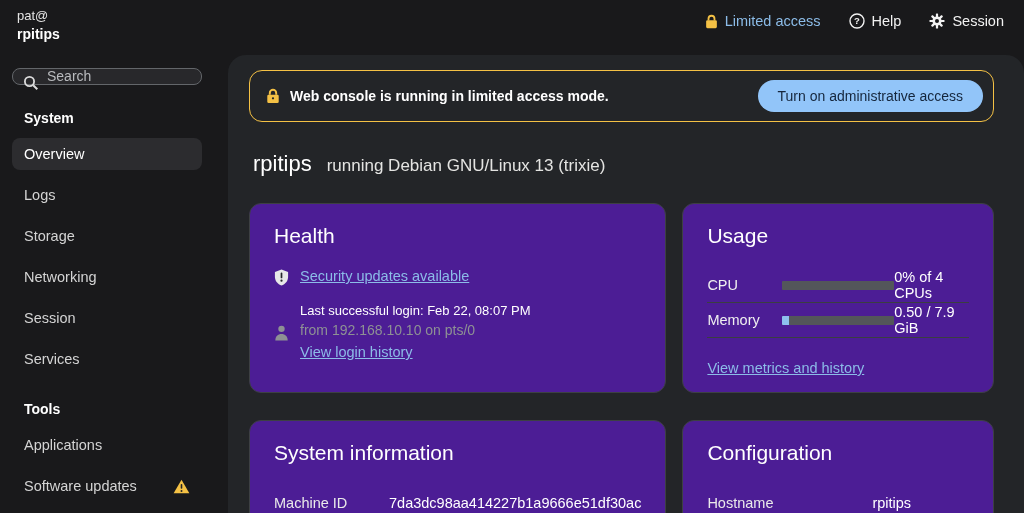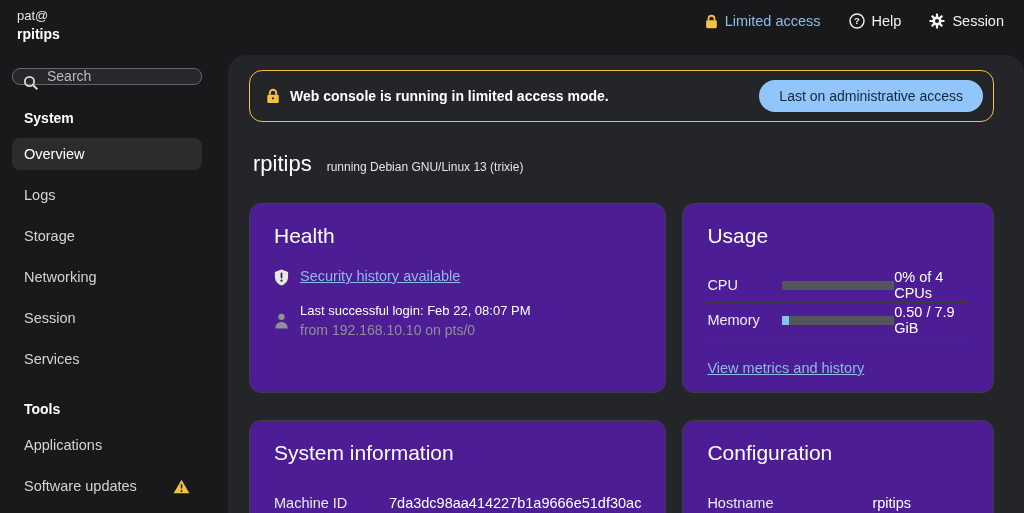--- a/index.html
+++ b/index.html
@@ -35,21 +35,21 @@
 
   .alert { display:flex; align-items:center; border:1.5px solid #f4c145; border-radius:13px;
            padding:8px 10px 8px 16px; height:52px; }
   .alert-msg { font-size:14px; font-weight:bold; color:#fff; margin-left:10px; }
   .alert-action { margin-left:auto; background:#92c5f9; color:#15263c; border:none; cursor:pointer;
            font-size:14px; font-family:"Liberation Sans", sans-serif;
            border-radius:999px; padding:8px 20px; }
 
   .title-row { display:flex; align-items:baseline; gap:15px; margin:29px 0 0 4px; }
   .host-title { font-size:22px; font-weight:400; color:#fff; }
-  .os-title { font-size:12px; color:#e4e4e2; }
+  .os-title { font-size:17px; color:#e4e4e2; }
 
   .cards { display:grid; grid-template-columns:1fr 1fr; gap:27px 16px; margin-top:26px; }
   .card { background:#4c1d95; border:1px solid #3d4043; border-radius:12px; padding:20px 24px; }
   .card.r1 { height:190px; }
   .card.r2 { height:210px; }
   .card-title { font-size:21px; font-weight:400; color:#fff; margin-bottom:20px; }
 
   
   .h-row { display:flex; gap:11px; margin-bottom:17px; }
   .h-row .icon { flex:0 0 auto; margin-top:1px; }
@@ -169,52 +169,53 @@
 
   <div class="alert">
     <span class="icon">
       <svg width="14" height="16" viewBox="0 0 12 14">
           <path d="M3.2 6V4.4a2.8 2.8 0 015.6 0V6" stroke="#f4c145" stroke-width="1.7" fill="none"></path>
           <rect x="1" y="5.8" width="10" height="7.4" rx="1.2" fill="#f4c145"></rect>
           <circle cx="6" cy="9" r="1" fill="#232528"></circle>
         </svg>
     </span>
     <span class="alert-msg">Web console is running in limited access mode.</span>
-    <button class="alert-action">Last on administrative access</button>
+    <button class="alert-action">Turn on administrative access</button>
   </div>
 
   <div class="title-row">
     <span class="host-title">rpitips</span>
     <span class="os-title">running Debian GNU/Linux 13 (trixie)</span>
   </div>
 
   <div class="cards">
 
     <section class="card r1">
       <div class="card-title">Health</div>
       <div class="h-row">
         <span class="icon">
           <svg width="15" height="17" viewBox="0 0 14 16">
               <path d="M7 0.4 13.2 2.8 V7.2 C13.2 11.4 10.5 14.2 7 15.5 C3.5 14.2 0.8 11.4 0.8 7.2 V2.8 Z" fill="#e8e8e8"></path>
               <rect x="6.2" y="3.4" width="1.6" height="5.4" rx="0.8" fill="#26282b"></rect>
               <circle cx="7" cy="11" r="1.05" fill="#26282b"></circle>
             </svg>
         </span>
-        <a class="lnk">Security history available</a>
+        <a class="lnk">Security updates available</a>
       </div>
       <div class="h-row">
         <span class="icon">
           <svg width="15" height="16" viewBox="0 0 14 15">
               <circle cx="7" cy="3.6" r="3" fill="#8e9194"></circle>
               <path d="M1.2 14.5 C1.2 10.6 3.6 8.4 7 8.4 C10.4 8.4 12.8 10.6 12.8 14.5 Z" fill="#8e9194"></path>
             </svg>
         </span>
         <div>
           <div class="login-line1">Last successful login: Feb 22, 08:07 PM</div>
           <div class="login-line2">from 192.168.10.10 on pts/0</div>
+          <div class="login-link"><a class="lnk">View login history</a></div>
         </div>
       </div>
     </section>
 
     <section class="card r1">
       <div class="card-title">Usage</div>
       <div class="u-row">
         <span class="u-label">CPU</span>
         <span class="bar-track">
             <span class="bar-fill" style="display: block; width: 0%;"></span>

